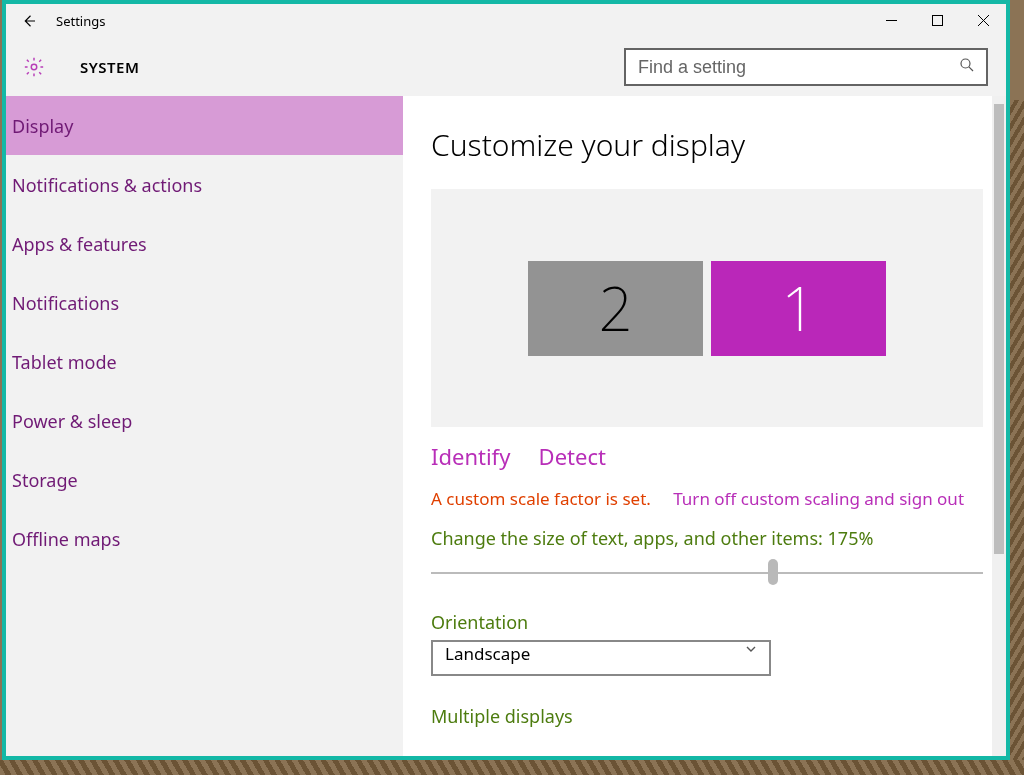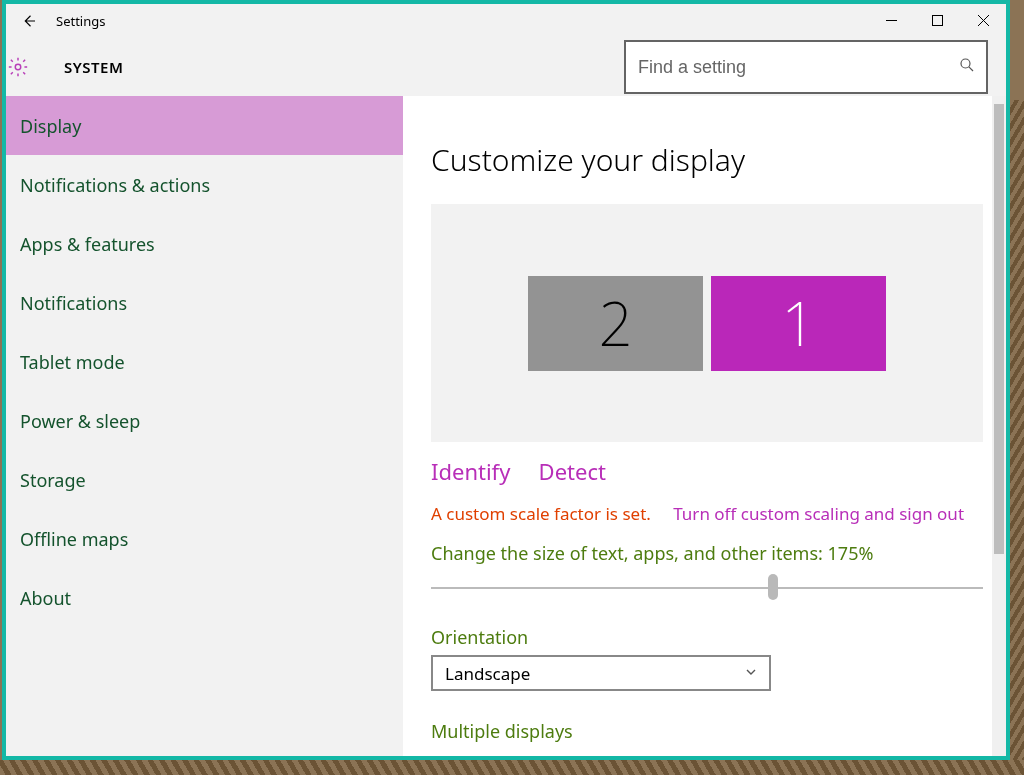--- a/index.html
+++ b/index.html
@@ -43,20 +43,21 @@
   .win-btn {
     width: 46px;
     display: flex; align-items: center; justify-content: center;
     font-size: 12px;
     font-family: "Segoe MDL2 Assets", sans-serif;
   }
   .header-bar {
     height: 58px;
     display: flex;
     align-items: center;
+    padding-left: 16px;
   }
   .gear-icon {
     width: 24px; height: 24px;
     color: #b83eb8;
     display: flex; align-items: center; justify-content: center;
   }
   .gear-icon svg { width: 22px; height: 22px; }
   .section-title {
     font-weight: 600;
     font-size: 15px;
@@ -64,21 +65,21 @@
     letter-spacing: 0.5px;
   }
   .search-box {
     position: absolute;
     right: 18px;
     display: flex;
     align-items: center;
     background: #fff;
     border: 2px solid #646464;
     width: 364px;
-    height: 54px;
+    height: 38px;
     padding: 0 10px;
   }
   .search-input {
     flex: 1;
     border: none;
     outline: none;
     font-size: 18px;
     color: #666;
     background: transparent;
   }
@@ -95,39 +96,39 @@
   }
   .sidebar {
     width: 397px;
     background: #f2f2f2;
     overflow-y: auto;
   }
   .nav-item {
     height: 59px;
     display: flex;
     align-items: center;
-    padding-left: 14px;
+    padding-left: 6px;
     font-size: 18px;
-    color: #14532d;
+    color: #701a75;
   }
   .nav-item.active {
     background: #d79bd6;
   }
   .content {
     flex: 1;
     background: #fff;
     padding: 28px 24px 0 28px;
     overflow-y: auto;
     position: relative;
   }
   .content-inner { width: 552px; }
   h1 {
     font-weight: 300;
     font-size: 30px;
-    margin: 15px 0 24px 0;
+    margin: 0 0 24px 0;
   }
   .display-box {
     background: #f2f2f2;
     height: 238px;
     display: flex;
     align-items: center;
     justify-content: center;
     gap: 8px;
     margin-bottom: 10px;
   }
@@ -175,21 +176,21 @@
     width: 10px; height: 26px;
     border-radius: 5px;
     background: #b9b9b9;
     left: 62%;
   }
   .select-box {
     border: 2px solid #888;
     height: 36px;
     width: 340px;
     display: flex;
-    align-items: center;
+    align-items: flex-start;
     padding: 0 12px;
     font-size: 17px;
     justify-content: space-between;
     margin-bottom: 28px;
   }
   .chev { font-size: 12px; color: #555; }
   .scrollbar {
     position: absolute;
     right: 0; top: 0; bottom: 0;
     width: 14px;
@@ -290,23 +291,20 @@
         </div>
       <div class="nav-item">
           <span>Power &amp; sleep</span>
         </div>
       <div class="nav-item">
           <span>Storage</span>
         </div>
       <div class="nav-item">
           <span>Offline maps</span>
         </div>
-      <div class="nav-item">
-          <span>About</span>
-        </div>
     </div>
 
     <div class="content">
       <div class="content-inner">
         <h1>Customize your display</h1>
 
         <div class="display-box">
           <div class="monitor m2">
               <span>2</span>
             </div>

